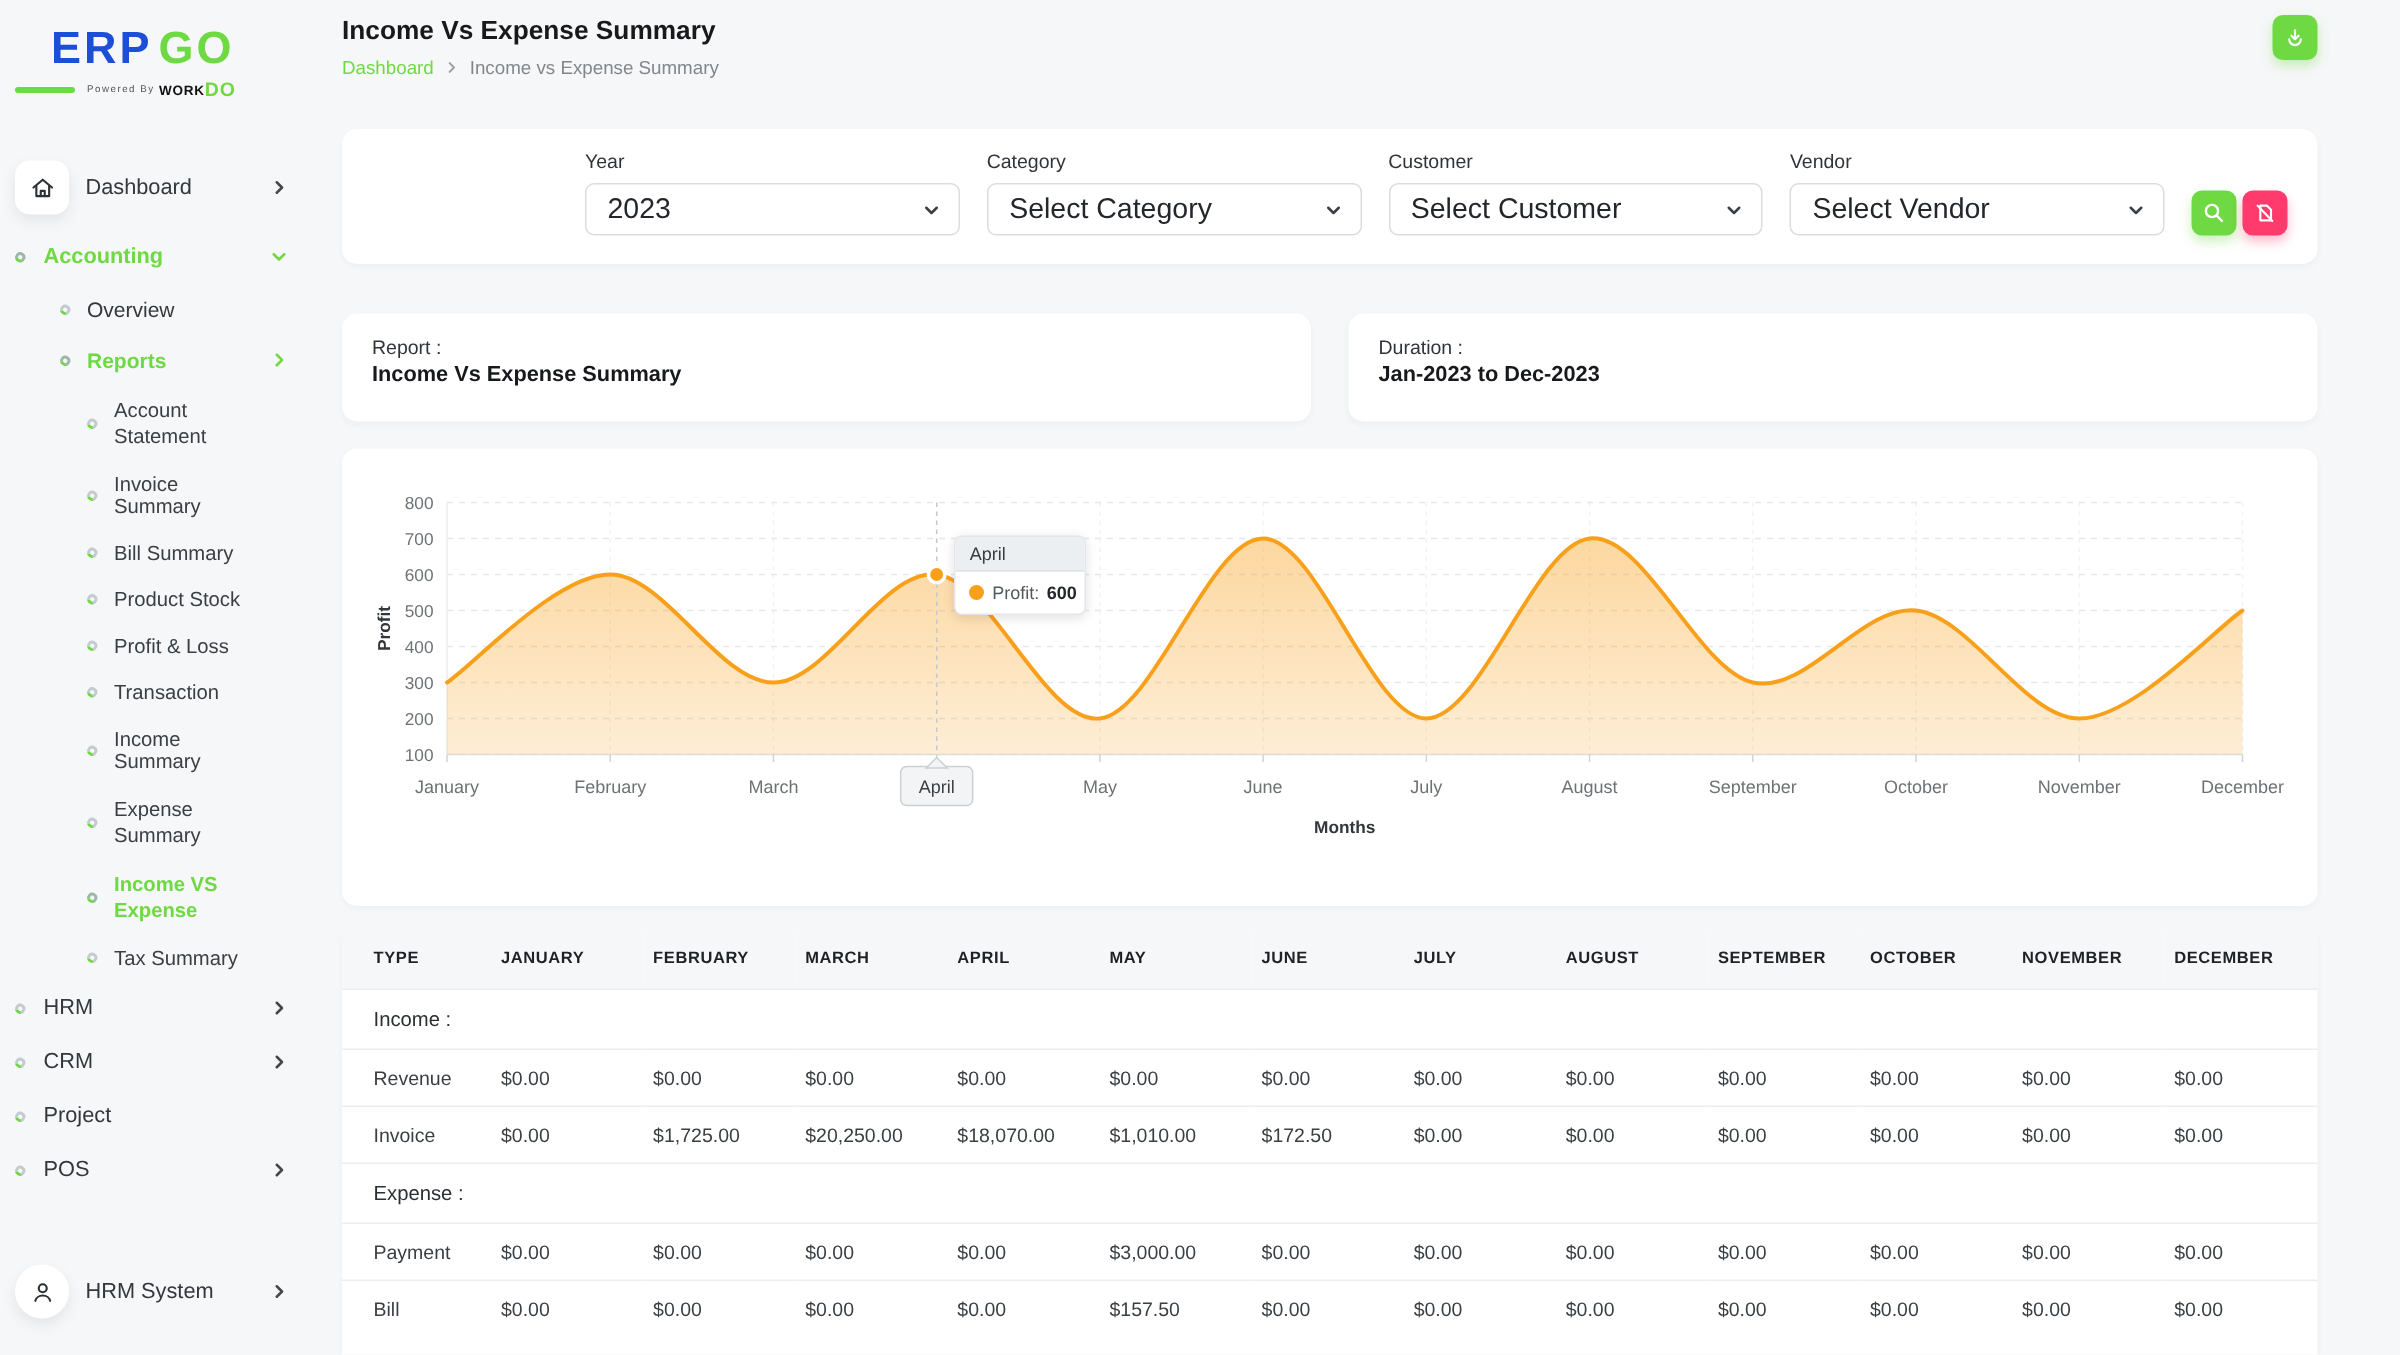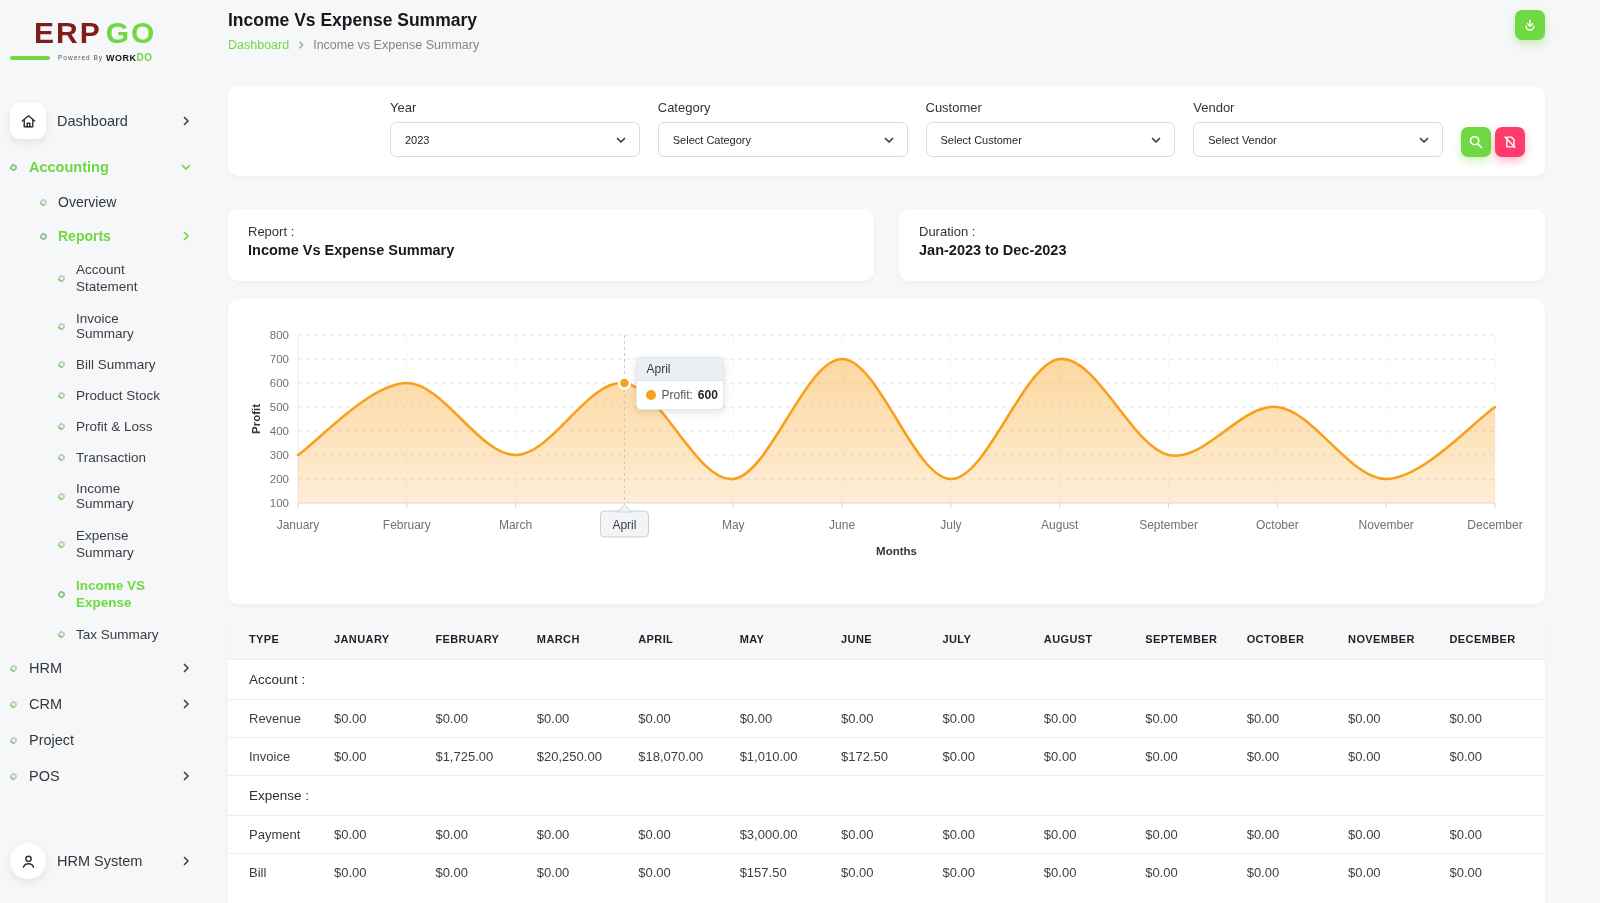--- a/index.html
+++ b/index.html
@@ -4,27 +4,27 @@
 <style>
   * { margin:0; padding:0; box-sizing:border-box; }
   html,body { width:1600px; height:903px; overflow:hidden; background:#f6f7f8;
               font-family:"Liberation Sans", sans-serif; color:#23272b; }
 
   
   .sidebar { position:fixed; left:0; top:0; width:210px; height:903px; padding:10px 0 14px 0;
              display:flex; flex-direction:column; }
   .brand { padding:8px 0 6px 34px; margin-bottom:24px; }
   .brand-name { font-size:30px; font-weight:800; letter-spacing:2px; line-height:30px; }
-  .brand-name .erp { color:#7f1d1d; }
+  .brand-name .erp { color:#1d4ed8; }
   .brand-name .go  { color:#6fd943; margin-left:4px; }
   .brand-sub { display:flex; align-items:center; margin-top:4px; margin-left:-24px; }
   .brand-sub .pline { width:40px; height:4px; background:#6fd943; border-radius:2px; margin-right:8px; }
   .brand-sub .powered { font-size:6.5px; letter-spacing:1px; color:#555; margin-right:3px; }
   .brand-sub .work { font-size:9px; font-weight:700; color:#111; letter-spacing:.5px; }
-  .brand-sub .do   { font-size:10px; font-weight:800; color:#6fd943; letter-spacing:.5px; }
+  .brand-sub .do   { font-size:13px; font-weight:800; color:#6fd943; letter-spacing:.5px; }
 
   .nav { display:flex; flex-direction:column; flex:1; }
   .nav-item { display:flex; align-items:center; text-decoration:none; color:#33383d;
               font-size:14.5px; cursor:pointer; padding:10px 18px 10px 10px; }
   .nav-item .lbl { flex:1; }
   .nav-item .lbl.two span { display:block; line-height:17px; }
   .nav-item.active > .lbl, .nav-item.active { color:#6fd943; font-weight:700; }
   .nav-item.lvl0 { padding-left:10px; }
   .nav-item.lvl1 { padding-left:40px; font-size:14px; padding-top:9px; padding-bottom:9px; }
   .nav-item.lvl2 { padding-left:58px; font-size:13.5px; padding-top:8px; padding-bottom:8px; color:#3a3f44; }
@@ -59,21 +59,21 @@
   .btn-sq svg { width:16px; height:16px; stroke:#fff; }
 
   .card { background:#fff; border-radius:10px; box-shadow:0 2px 4px rgba(30,40,60,.04); }
 
   .filter-card { margin-top:34px; height:90px; padding:14px 20px 0 162px;
                  display:flex; align-items:flex-start; gap:18px;justify-content:center; }
   .field { width:250px; }
   .field .flabel { font-size:13px; color:#30343a; margin-bottom:7px; }
   .select { height:35px; border:1px solid #d9dde2; border-radius:6px; background:#fff;
             display:flex; align-items:center; justify-content:space-between;
-            padding:0 12px 0 14px; font-size:11px; color:#23272b; cursor:pointer; }
+            padding:0 12px 0 14px; font-size:19px; color:#23272b; cursor:pointer; }
   .select .chev { width:12px; height:12px; color:#3a3f44; }
   .filter-btns { display:flex; gap:4px; margin-top:27px; margin-left:0; }
 
   .cards-row { display:flex; gap:25px; margin-top:33px; }
   .info-card { flex:1; height:72px; padding:15px 20px; }
   .info-card .ilabel { font-size:13px; color:#30343a; }
   .info-card .ivalue { font-size:14.5px; font-weight:700; color:#17191c; margin-top:3px; }
 
   .chart-card { margin-top:18px; height:305px; padding:22px 20px 0 20px; }
   .chart-wrap { position:relative; width:1277px; height:258px; }
@@ -413,21 +413,21 @@
             <th>JULY</th>
             <th>AUGUST</th>
             <th>SEPTEMBER</th>
             <th>OCTOBER</th>
             <th>NOVEMBER</th>
             <th>DECEMBER</th>
           </tr>
         </thead>
       <tbody id="table-body">
           <tr class="section">
-            <td colspan="13">Account :</td>
+            <td colspan="13">Income :</td>
           </tr>
           <tr>
             <td>Revenue</td>
             <td>$0.00</td>
             <td>$0.00</td>
             <td>$0.00</td>
             <td>$0.00</td>
             <td>$0.00</td>
             <td>$0.00</td>
             <td>$0.00</td>

